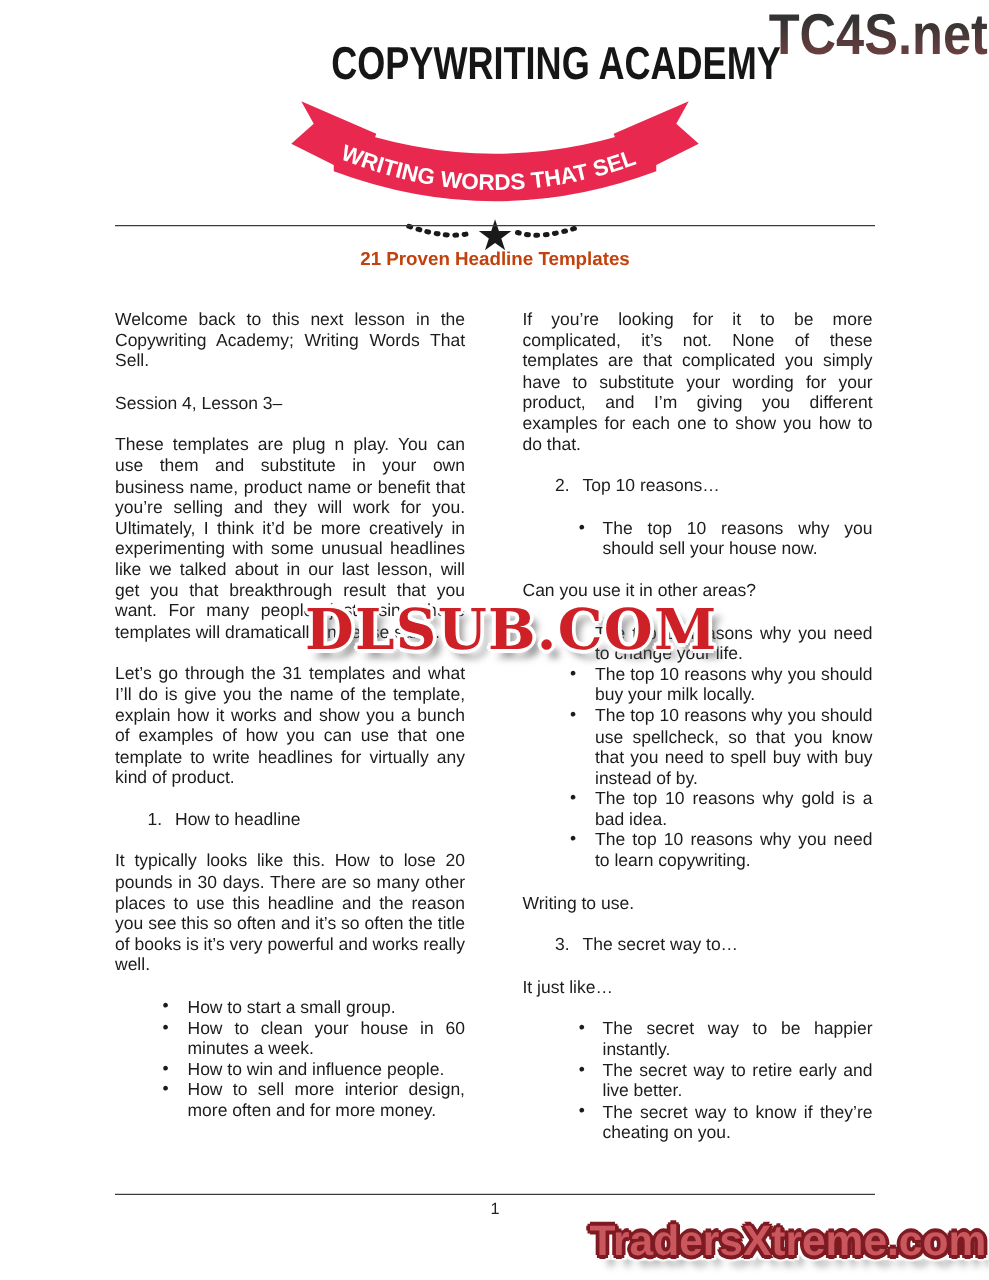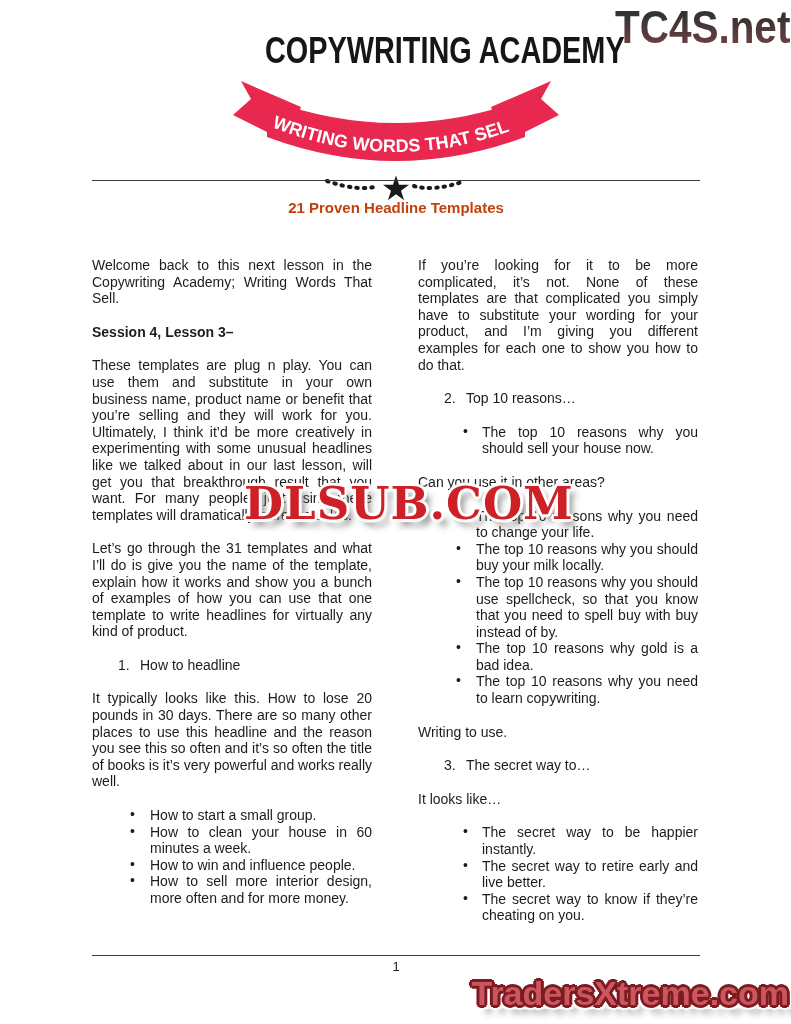--- a/index.html
+++ b/index.html
@@ -41,28 +41,28 @@
   .rule{position:absolute;left:92px;width:608px;border-top:1px solid #3c3c3c;height:0;}
   .rule-top{top:180px;}
   .rule-bottom{top:955px;}
   .doc-title{
     position:absolute;left:92px;top:199px;width:608px;text-align:center;
     font-weight:bold;font-size:15px;color:#c2410c;
   }
 
   
   .col{
-    position:absolute;top:257px;width:280px;
+    position:absolute;top:247px;width:280px;
     font-size:14px;line-height:16.6px;text-align:justify;color:var(--ink);
   }
   .col-left{left:92px;}
   .col-right{left:418px;}
   .blk{margin:0 0 17px 0;}
   .para{margin:0 0 17px 0;}
-  .heading{font-weight:bold;}
+  .heading{font-weight:normal;}
   .num-item{position:relative;padding-left:48px;text-align:left;}
   .num-marker{position:absolute;left:26px;top:0;}
   ul.bullets{list-style:none;margin:0 0 17px 0;padding:0;}
   ul.bullets li{position:relative;padding-left:58px;}
   ul.bullets li::before{content:"\2022";position:absolute;left:38px;top:-1px;}
   ul.bullets.deep li{padding-left:64px;}
   ul.bullets.deep li::before{left:45px;}
 
   
   .watermark{
@@ -150,21 +150,21 @@
       <p class="blk para">Can you use it in other areas?</p>
       <ul class="bullets">
         <li>The top 10 reasons why you need to change your life.</li>
         <li>The top 10 reasons why you should buy your milk locally.</li>
         <li>The top 10 reasons why you should use spellcheck, so that you know that you need to spell buy with buy instead of by.</li>
         <li>The top 10 reasons why gold is a bad idea.</li>
         <li>The top 10 reasons why you need to learn copywriting.</li>
       </ul>
       <p class="blk para">Writing to use.</p>
       <div class="blk num-item"><span class="num-marker">3.</span><span>The secret way to…</span></div>
-      <p class="blk para">It looks like…</p>
+      <p class="blk para">It just like…</p>
       <ul class="bullets deep">
         <li>The secret way to be happier instantly.</li>
         <li>The secret way to retire early and live better.</li>
         <li>The secret way to know if they’re cheating on you.</li>
       </ul>
     </div>
 
   <div class="watermark">DLSUB.COM</div>
 
   <div class="rule rule-bottom"></div>

